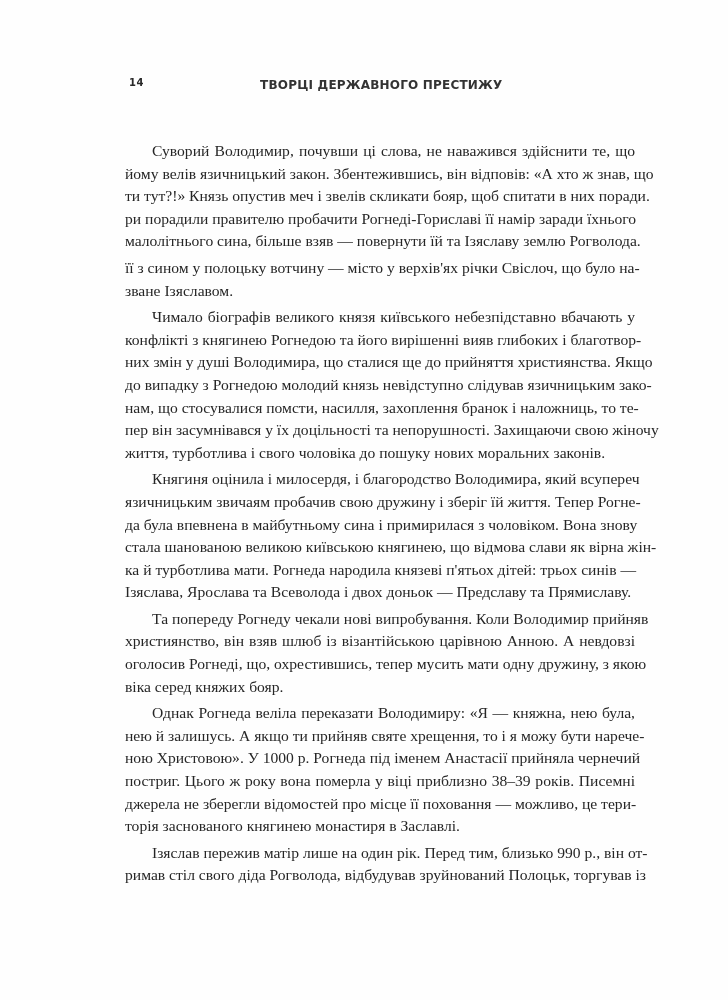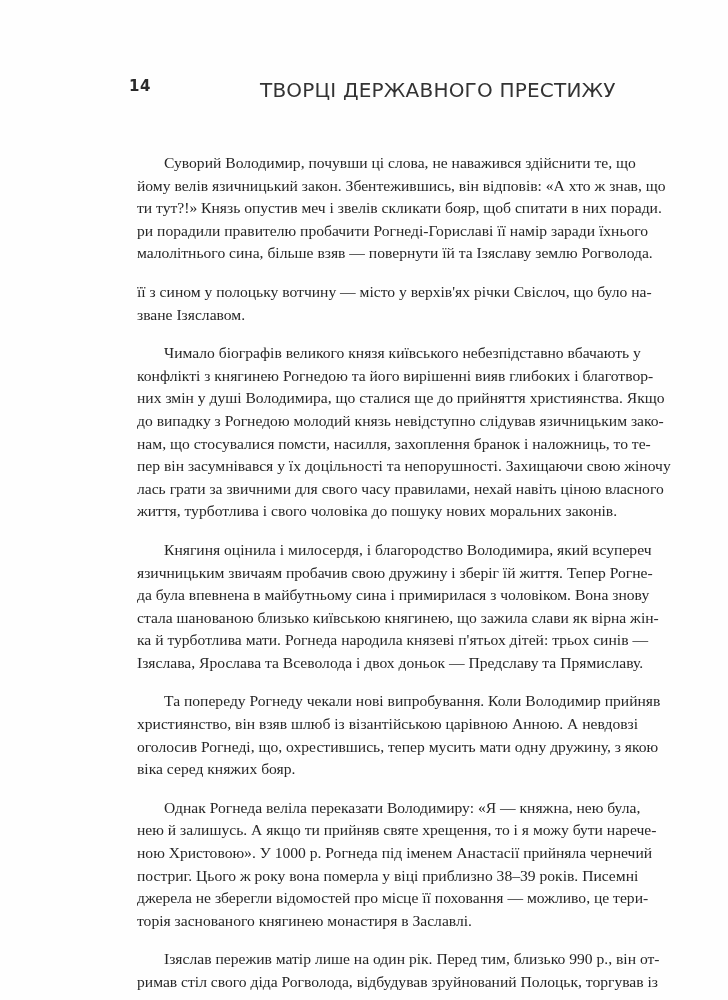--- a/index.html
+++ b/index.html
@@ -25,47 +25,47 @@
       left: 121px;
       width: 518px;
       height: 20px;
       font-family: "DejaVu Sans", sans-serif;
       color: #2a2a2a;
     }
     .page-number {
       position: absolute;
       left: 8px;
       top: 0;
-      font-size: 15px;
+      font-size: 10px;
       font-weight: bold;
       letter-spacing: 0.5px;
     }
     .running-title {
       position: absolute;
       left: 139px;
       top: 1px;
-      font-size: 20px;
-      font-weight: normal;
+      font-size: 12px;
+      font-weight: bold;
       letter-spacing: 0.2px;
       color: #333;
     }
     .body-text {
       position: absolute;
       top: 136px;
       left: 121px;
       width: 518px;
       font-family: "Liberation Serif", "DejaVu Serif", serif;
       font-size: 15.6px;
       line-height: 22.6px;
       color: #262626;
       text-align: justify;
       hyphens: manual;
     }
     .body-text p {
-      margin: 16px;
+      margin: 4px;
       text-indent: 27px;
     }
     .body-text .line {
       display: block;
       text-align: justify;
       text-align-last: justify;
       white-space: nowrap;
       overflow: visible;
     }
     .body-text .line.last {
@@ -96,28 +96,27 @@
         <span class="line">її з сином у полоцьку вотчину — місто у верхів'ях річки Свіслоч, що було на-</span>
         <span class="line last">зване Ізяславом.</span>
       </p>
       <p style="text-indent: 0px;">
         <span class="line first">Чимало біографів великого князя київського небезпідставно вбачають у</span>
         <span class="line">конфлікті з княгинею Рогнедою та його вирішенні вияв глибоких і благотвор-</span>
         <span class="line">них змін у душі Володимира, що сталися ще до прийняття християнства. Якщо</span>
         <span class="line">до випадку з Рогнедою молодий князь невідступно слідував язичницьким зако-</span>
         <span class="line">нам, що стосувалися помсти, насилля, захоплення бранок і наложниць, то те-</span>
         <span class="line">пер він засумнівався у їх доцільності та непорушності. Захищаючи свою жіночу</span>
-        <span class="line">лась грати за звичними для свого часу правилами, нехай навіть ціною власного</span>
         <span class="line last">життя, турботлива і свого чоловіка до пошуку нових моральних законів.</span>
       </p>
       <p style="text-indent: 0px;">
         <span class="line first">Княгиня оцінила і милосердя, і благородство Володимира, який всупереч</span>
         <span class="line">язичницьким звичаям пробачив свою дружину і зберіг їй життя. Тепер Рогне-</span>
         <span class="line">да була впевнена в майбутньому сина і примирилася з чоловіком. Вона знову</span>
-        <span class="line">стала шанованою близько київською княгинею, що зажила слави як вірна жін-</span>
+        <span class="line">стала шанованою великою київською княгинею, що відмова слави як вірна жін-</span>
         <span class="line">ка й турботлива мати. Рогнеда народила князеві п'ятьох дітей: трьох синів —</span>
         <span class="line last">Ізяслава, Ярослава та Всеволода і двох доньок — Предславу та Прямиславу.</span>
       </p>
       <p style="text-indent: 0px;">
         <span class="line first">Та попереду Рогнеду чекали нові випробування. Коли Володимир прийняв</span>
         <span class="line">християнство, він взяв шлюб із візантійською царівною Анною. А невдовзі</span>
         <span class="line">оголосив Рогнеді, що, охрестившись, тепер мусить мати одну дружину, з якою</span>
         <span class="line last">віка серед княжих бояр.</span>
       </p>
       <p style="text-indent: 0px;">

